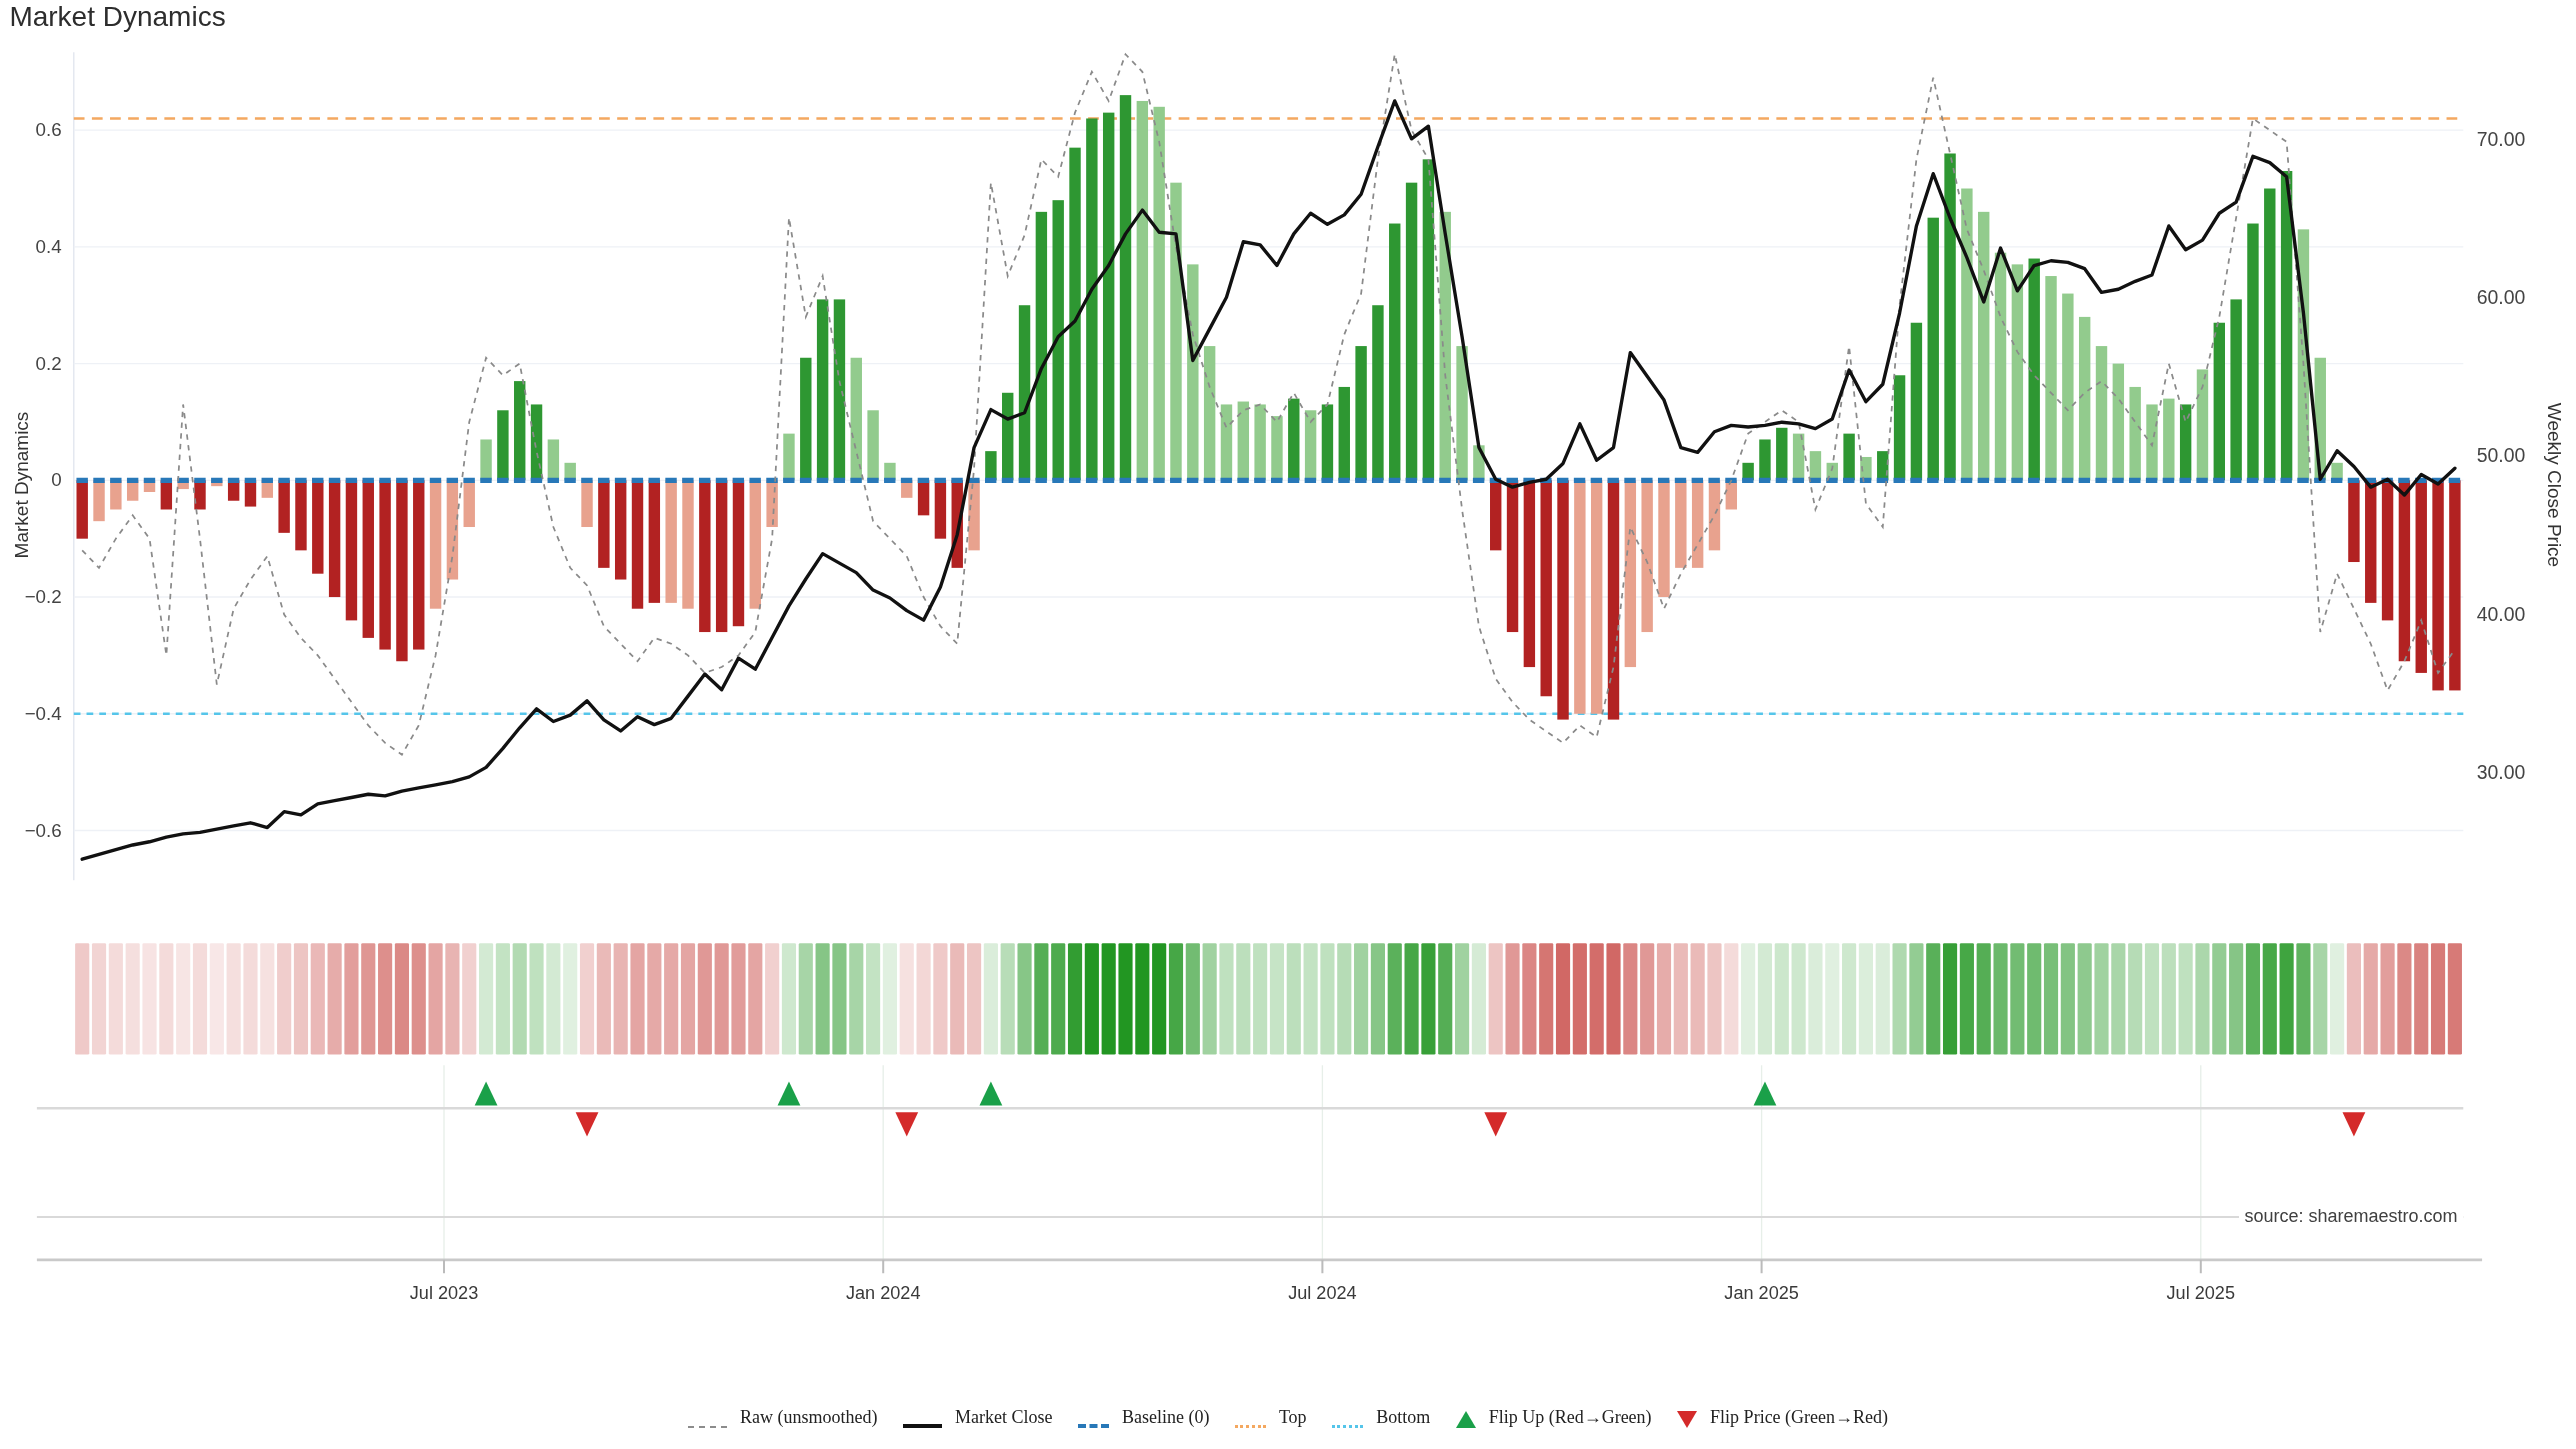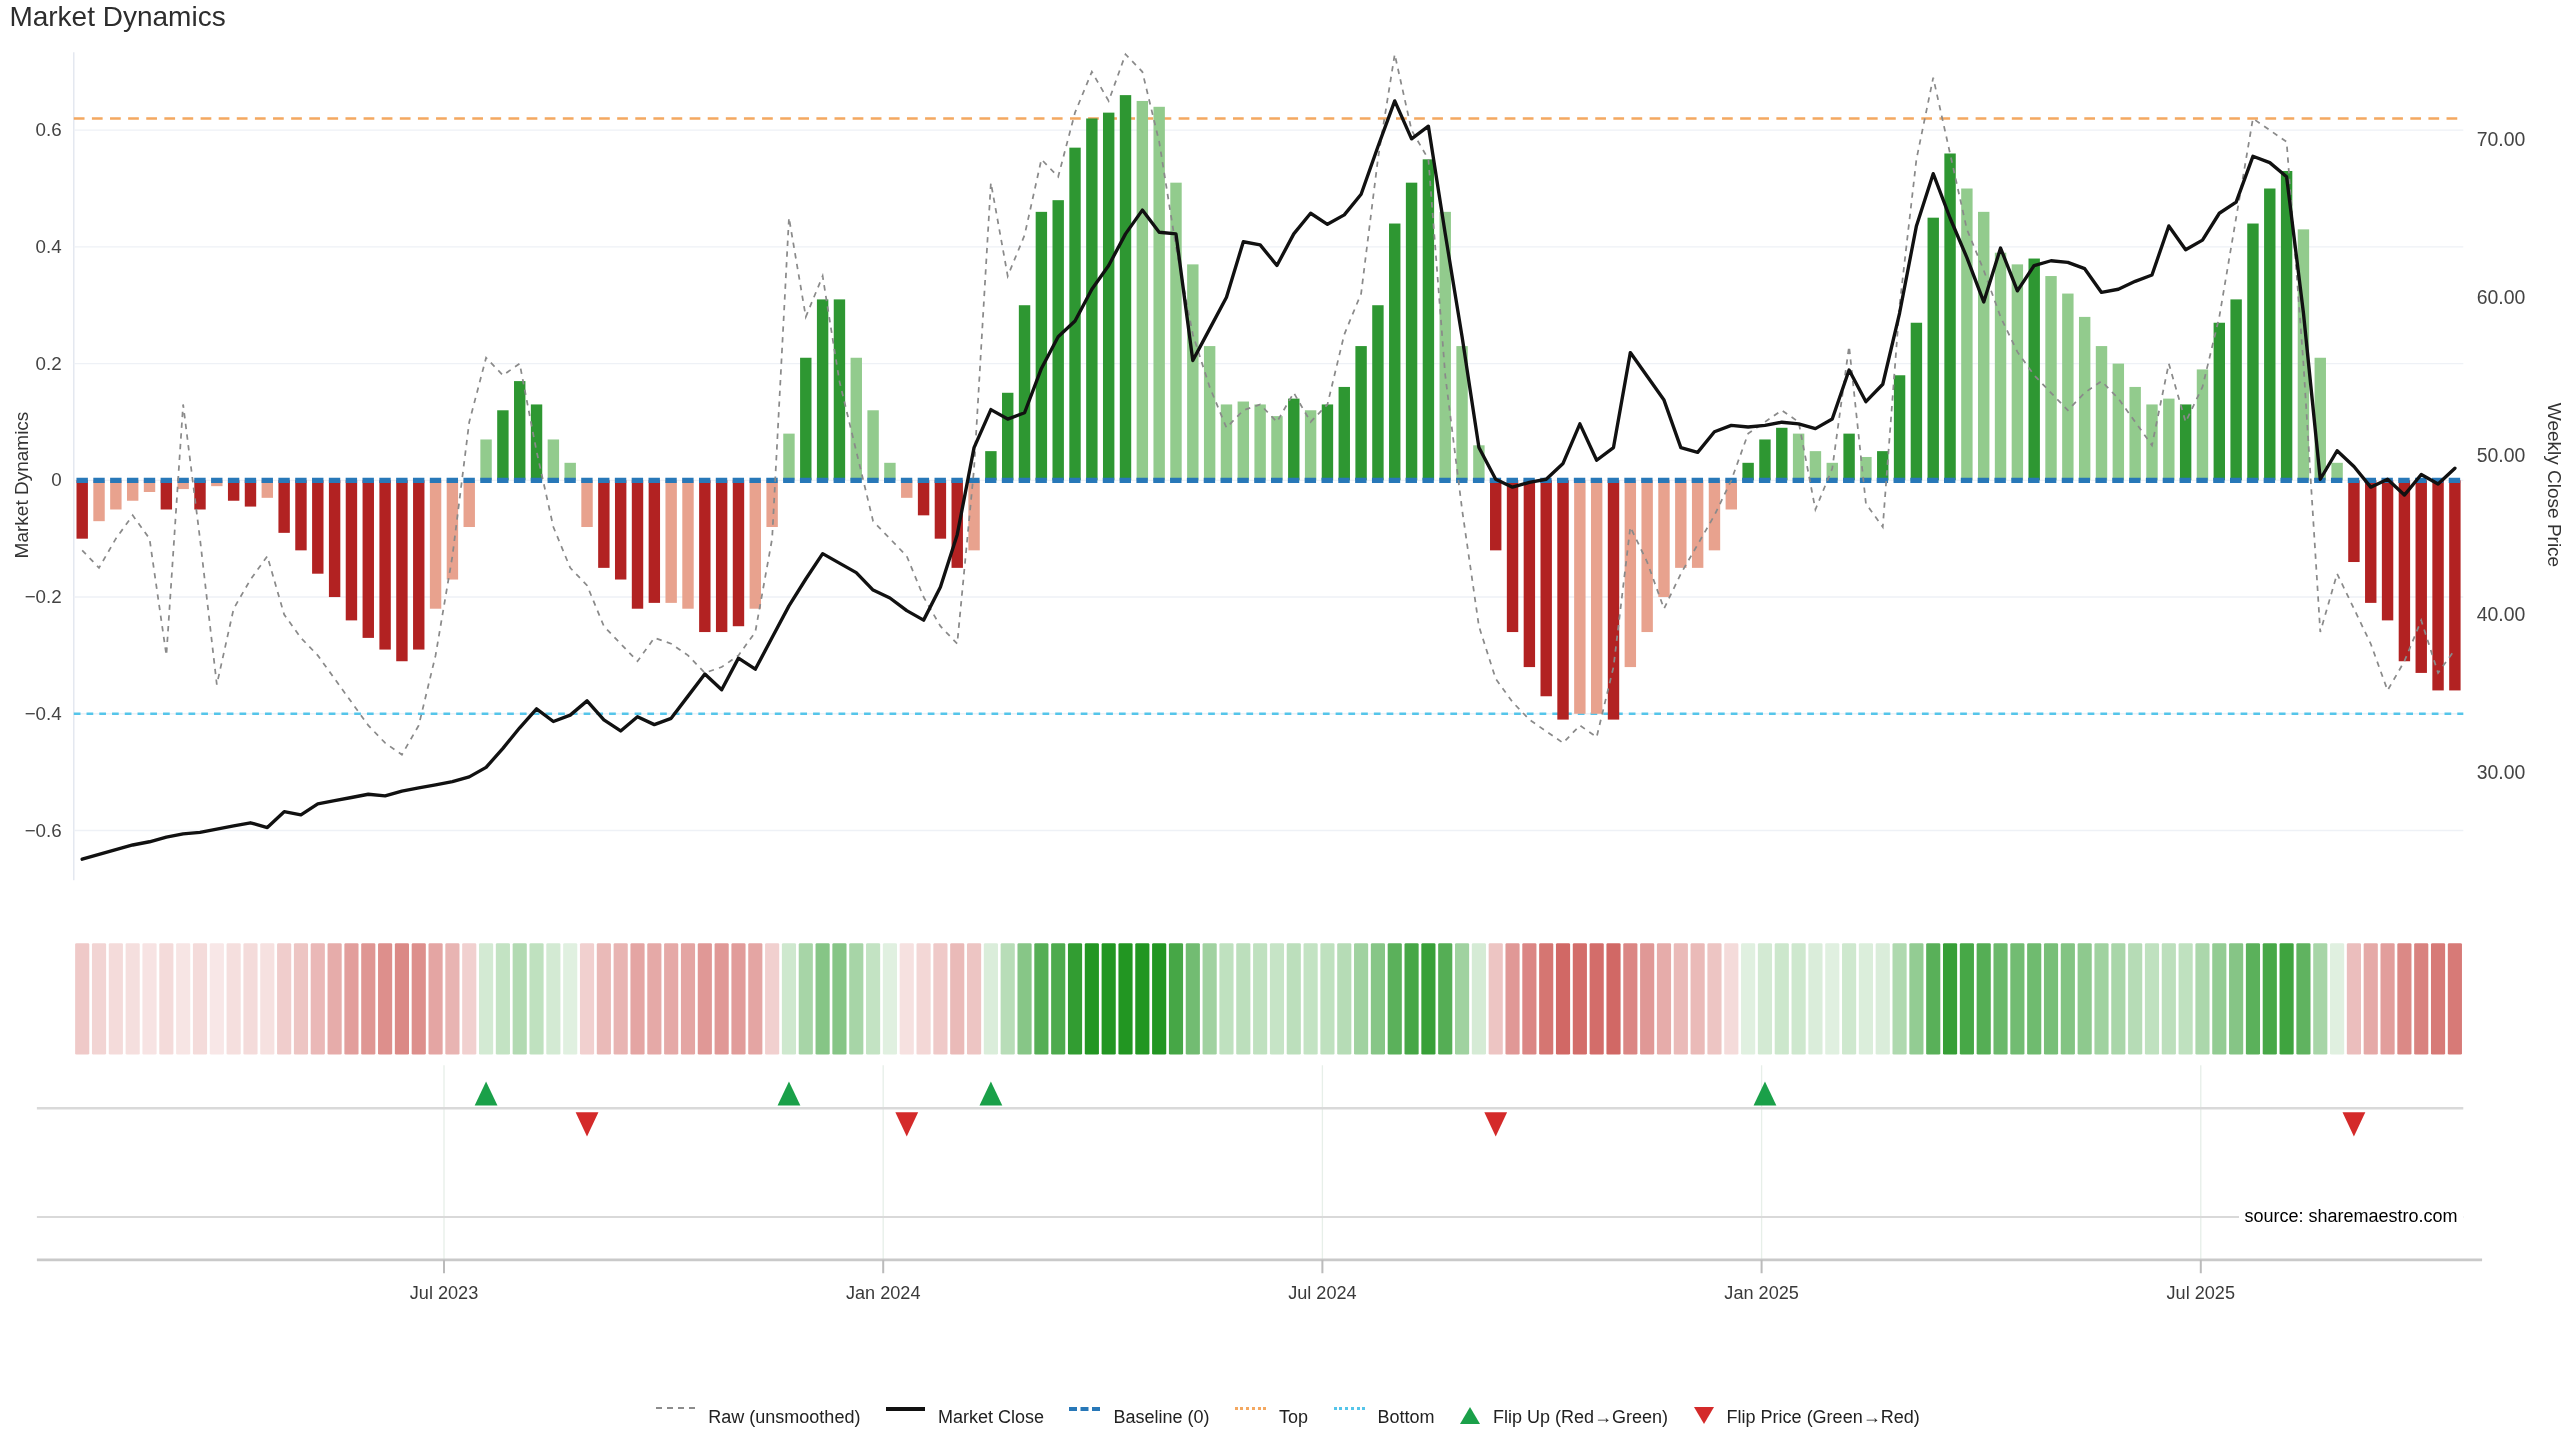--- a/index.html
+++ b/index.html
@@ -3,26 +3,26 @@
 <meta charset="utf-8">
 <style>
   html,body{margin:0;padding:0;background:#ffffff;}
   body{width:2576px;height:1449px;position:relative;overflow:hidden;
        font-family:"Liberation Sans","DejaVu Sans",sans-serif;color:#333;}
   #title{position:absolute;left:9.4px;top:1.3px;font-size:28px;color:#2d2d2d;}
   #ylabel-left{position:absolute;left:-126px;top:474px;width:295px;text-align:center;
        transform:rotate(-90deg);font-size:19px;color:#333;}
   #ylabel-right{position:absolute;left:2406px;top:474px;width:295px;text-align:center;
        transform:rotate(90deg);font-size:19px;color:#333;}
-  #source{position:absolute;right:113px;top:1206px;font-size:18px;color:#000000;
+  #source{position:absolute;right:113px;top:1206px;font-size:18px;color:#404040;
        background:#fff;padding:0 5.4px;}
   svg{position:absolute;left:0;top:0;}
   #legend{position:absolute;left:0;top:1407px;width:2576px;display:flex;
        justify-content:center;align-items:center;gap:25.5px;font-size:18px;color:#222;}
-  .leg-item{display:flex;align-items:flex-start;gap:13px;}
+  .leg-item{display:flex;align-items:flex-end;gap:13px;font-family:Liberation Serif, serif;}
   .sw{display:inline-block;width:39px;height:0;}
   .sw-raw{border-top:2px dashed #8c8c8c;}
   .sw-close{border-top:4px solid #111;}
   .sw-baseline{border-top:4.7px dashed #2878b8;width:31px;}
   .sw-top{border-top:3.4px dotted #f4a860;width:31px;}
   .sw-bottom{border-top:3.4px dotted #55c5ea;width:31px;}
   .tri-up{width:0;height:0;border-left:10.7px solid transparent;border-right:10.7px solid transparent;
        border-bottom:17.4px solid #1aa049;}
   .tri-down{width:0;height:0;border-left:10.7px solid transparent;border-right:10.7px solid transparent;
        border-top:17.4px solid #d42a2a;}

